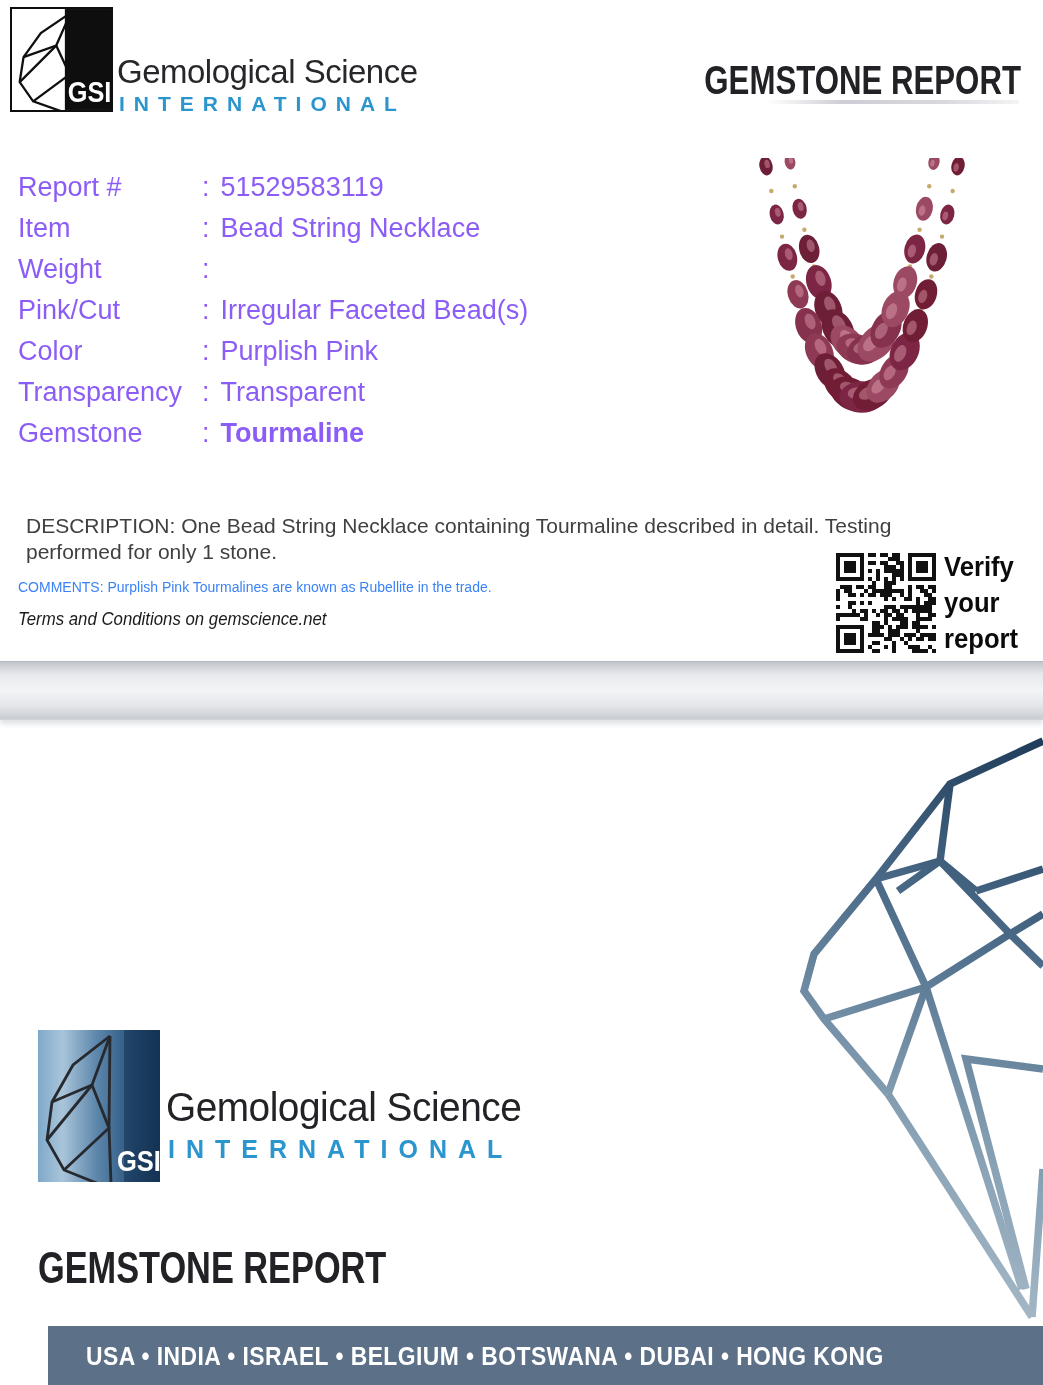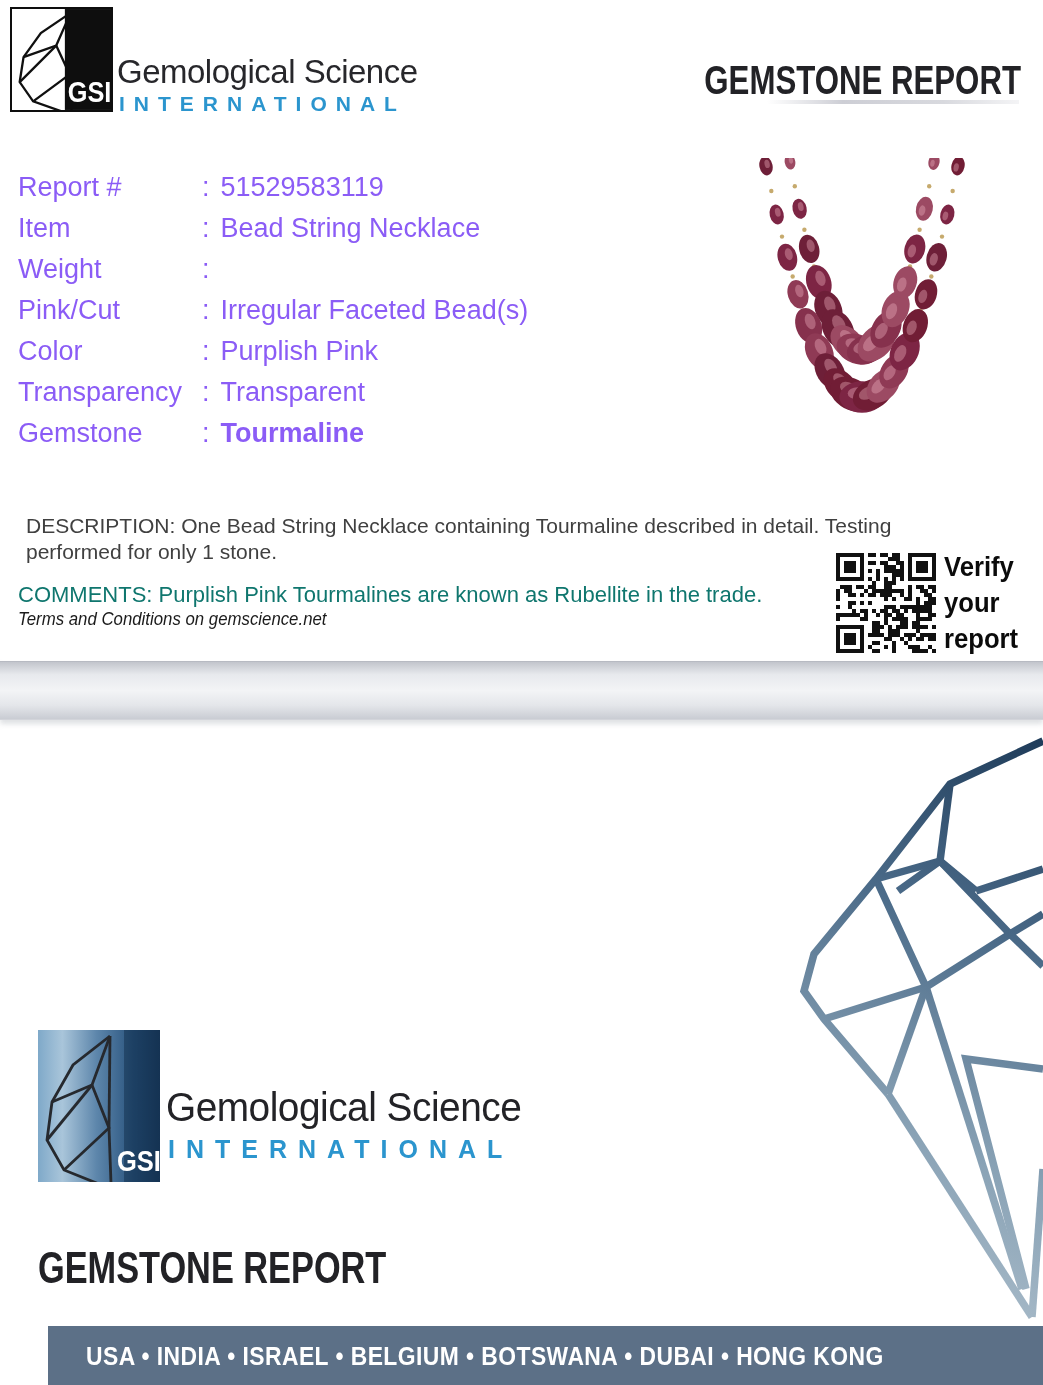--- a/index.html
+++ b/index.html
@@ -19,21 +19,21 @@
   .frow{display:flex;height:41px;align-items:center;font-size:27px;color:#8b5cf6;}
   .flabel{width:184px;}
   .fsep{margin-right:11px;}
   .frow-gemstone .fvalue{font-weight:bold;}
 
   
   .necklace-wrap{position:absolute;left:732px;top:158px;width:260px;height:290px;}
 
   
   .desc{position:absolute;left:18px;top:492px;width:948px;font-size:21px;line-height:26px;color:#404040;margin-left:8px;}
-  .comments{position:absolute;left:18px;top:560px;width:820px;font-size:22px;line-height:26px;color:#0f766e;}
+  .comments{position:absolute;left:18px;top:560px;width:820px;font-size:14px;line-height:26px;color:#3b82f6;}
   .terms{position:absolute;left:18px;top:609px;font-size:17.5px;font-style:italic;color:#1b1b1b;transform:scaleX(0.96);transform-origin:left center;}
 
   
   .qr{position:absolute;left:836px;top:553px;width:100px;height:100px;}
   .verify{position:absolute;left:944px;top:549px;font-size:27px;font-weight:bold;color:#0b0b0b;line-height:36px;transform:scaleX(0.95);transform-origin:left top;}
 
   
   .divider{position:absolute;left:0;top:661px;width:1043px;height:57px;
     background:linear-gradient(180deg,#c2c5cc 0%,#e7e9ed 22%,#f3f4f6 50%,#e4e6ea 76%,#c9ccd3 100%);
     border-top:1px solid #b7bac2;border-bottom:1px solid #d2d4da;

